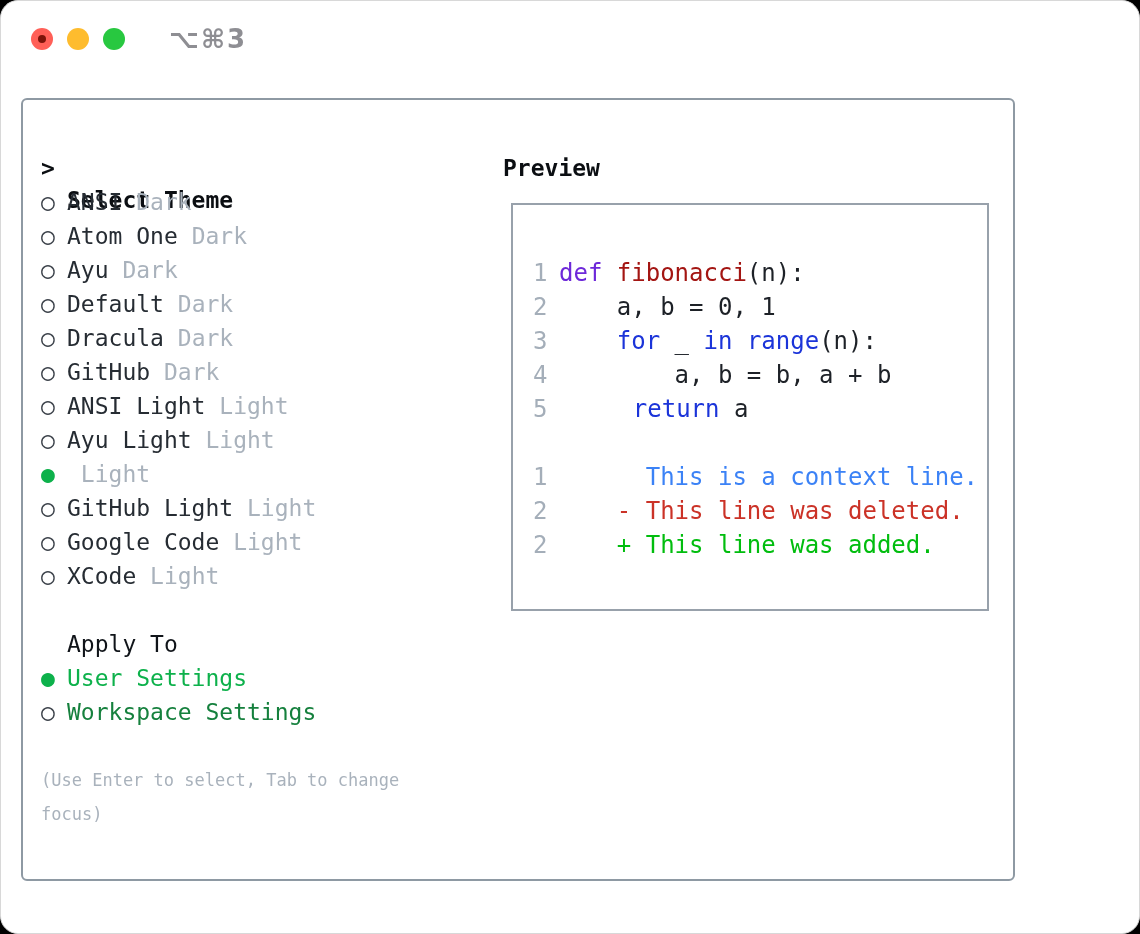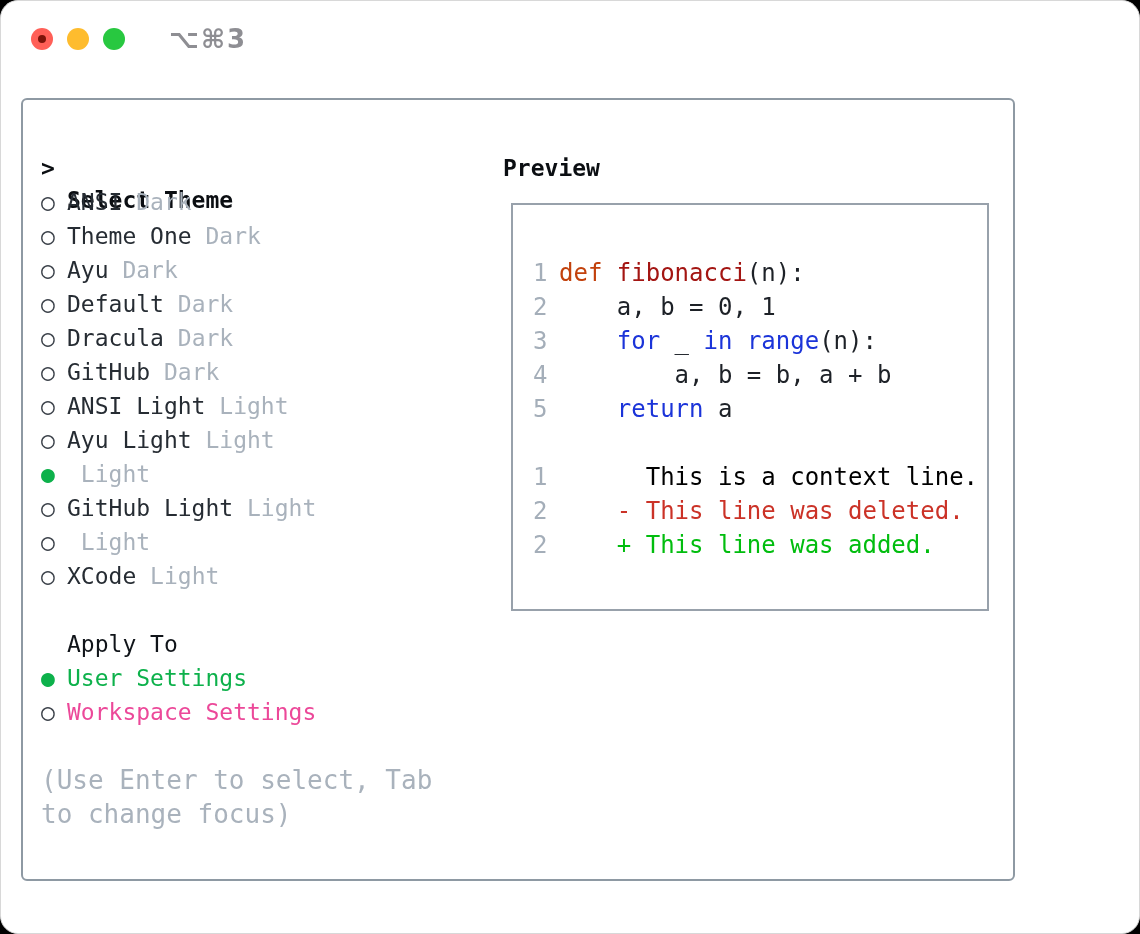--- a/index.html
+++ b/index.html
@@ -45,26 +45,26 @@
   .spacer { height: 34px; }
 
   .focus-marker { color: #0b0e12; font-weight: bold; }
   .section-header { color: #0b0e12; font-weight: bold; margin-top: 32px; }
   .plain-header { color: #101419; }
   .circle { color: #3f454d; }
   .circle.sel { color: #0db14b; }
   .item-name { color: #262c33; }
   .item-name.sel { color: #0db14b; }
   .item-tag { color: #a9b2bc; }
-  .opt-label { color: #ec4899; }
+  .opt-label { color: #15803d; }
   .opt-label.sel { color: #0db14b; text-align: center; }
 
   .help {
     margin-top: 34px; width: 420px;
-    font-size: 26px; line-height: 34px; color: #a9b2bc;
+    font-size: 17px; line-height: 34px; color: #a9b2bc;
   }
 
   
   .right-col { flex: 1; }
   .preview-header {
     margin-left: 10px; height: 34px; line-height: 34px;
     font-size: 23px; font-weight: bold; color: #0b0e12;
   }
   .preview-box {
     margin-left: 18px; margin-top: 18px;
@@ -96,56 +96,56 @@
 
   <div class="content-box">
 
     <div class="left-col">
       <div class="row">
         <span class="marker focus-marker">&gt;</span><span class="section-header">Select Theme</span>
       </div>
 
       <div id="theme-items">
           <div class="row"><span class="marker circle">○</span><span class="item-name">ANSI</span><span class="item-tag"> Dark</span></div>
-          <div class="row"><span class="marker circle">○</span><span class="item-name">Theme One</span><span class="item-tag"> Dark</span></div>
+          <div class="row"><span class="marker circle">○</span><span class="item-name">Atom One</span><span class="item-tag"> Dark</span></div>
           <div class="row"><span class="marker circle">○</span><span class="item-name">Ayu</span><span class="item-tag"> Dark</span></div>
           <div class="row"><span class="marker circle">○</span><span class="item-name">Default</span><span class="item-tag"> Dark</span></div>
           <div class="row"><span class="marker circle">○</span><span class="item-name">Dracula</span><span class="item-tag"> Dark</span></div>
           <div class="row"><span class="marker circle">○</span><span class="item-name">GitHub</span><span class="item-tag"> Dark</span></div>
           <div class="row"><span class="marker circle">○</span><span class="item-name">ANSI Light</span><span class="item-tag"> Light</span></div>
           <div class="row"><span class="marker circle">○</span><span class="item-name">Ayu Light</span><span class="item-tag"> Light</span></div>
           <div class="row"><span class="marker circle sel">●</span><span class="item-tag"> Light</span></div>
           <div class="row"><span class="marker circle">○</span><span class="item-name">GitHub Light</span><span class="item-tag"> Light</span></div>
-          <div class="row"><span class="marker circle">○</span><span class="item-tag"> Light</span></div>
+          <div class="row"><span class="marker circle">○</span><span class="item-name">Google Code</span><span class="item-tag"> Light</span></div>
           <div class="row"><span class="marker circle">○</span><span class="item-name">XCode</span><span class="item-tag"> Light</span></div>
         </div>
 
       <div class="spacer"></div>
 
       <div class="row">
         <span class="marker"></span><span class="plain-header">Apply To</span>
       </div>
 
       <div id="apply-options">
           <div class="row"><span class="marker circle sel">●</span><span class="opt-label sel">User Settings</span></div>
           <div class="row"><span class="marker circle">○</span><span class="opt-label">Workspace Settings</span></div>
         </div>
 
       <div class="help">(Use Enter to select, Tab to change focus)</div>
     </div>
 
     <div class="right-col">
       <div class="preview-header">Preview</div>
       <div class="preview-box" id="preview-box">
-          <div class="pline"><span class="ln">1</span><span class="code"><span style="color: #c2410c; margin-top: 29px;">def</span><span style="color: rgb(29, 33, 39);"> </span><span style="color: rgb(163, 21, 18);">fibonacci</span><span style="color: rgb(29, 33, 39);">(n):</span></span></div>
+          <div class="pline"><span class="ln">1</span><span class="code"><span style="color: #6d28d9; margin-top: 29px;">def</span><span style="color: rgb(29, 33, 39);"> </span><span style="color: rgb(163, 21, 18);">fibonacci</span><span style="color: rgb(29, 33, 39);">(n):</span></span></div>
           <div class="pline"><span class="ln">2</span><span class="code"><span style="color: rgb(29, 33, 39);">    a, b = 0, 1</span></span></div>
           <div class="pline"><span class="ln">3</span><span class="code"><span style="color: rgb(29, 33, 39);">    </span><span style="color: rgb(27, 52, 217);">for</span><span style="color: rgb(29, 33, 39);"> _ </span><span style="color: rgb(27, 52, 217);">in</span><span style="color: rgb(29, 33, 39);"> </span><span style="color: rgb(27, 52, 217);">range</span><span style="color: rgb(29, 33, 39);">(n):</span></span></div>
           <div class="pline"><span class="ln">4</span><span class="code"><span style="color: rgb(29, 33, 39);">        a, b = b, a + b</span></span></div>
-          <div class="pline"><span class="ln">5</span><span class="code"><span style="color: rgb(29, 33, 39);">    </span><span style="color: rgb(27, 52, 217);">return</span><span style="color: rgb(29, 33, 39);"> a</span></span></div>
+          <div class="pline"><span class="ln">5</span><span class="code"><span style="color: rgb(29, 33, 39);">    </span><span style="color: rgb(27, 52, 217); margin-left: 16px;">return</span><span style="color: rgb(29, 33, 39);"> a</span></span></div>
           <div class="pline"></div>
-          <div class="pline"><span class="ln">1</span><span class="code"><span style="color: #000000; margin-top: 41px;">      This is a context line.</span></span></div>
+          <div class="pline"><span class="ln">1</span><span class="code"><span style="color: #3b82f6; margin-top: 41px;">      This is a context line.</span></span></div>
           <div class="pline"><span class="ln">2</span><span class="code"><span style="color: rgb(203, 50, 39);">    - This line was deleted.</span></span></div>
           <div class="pline"><span class="ln">2</span><span class="code"><span style="color: rgb(1, 189, 14); margin-top: 40px;">    + This line was added.</span></span></div>
         </div>
     </div>
 
   </div>
 </div>
 
 </body></html>

